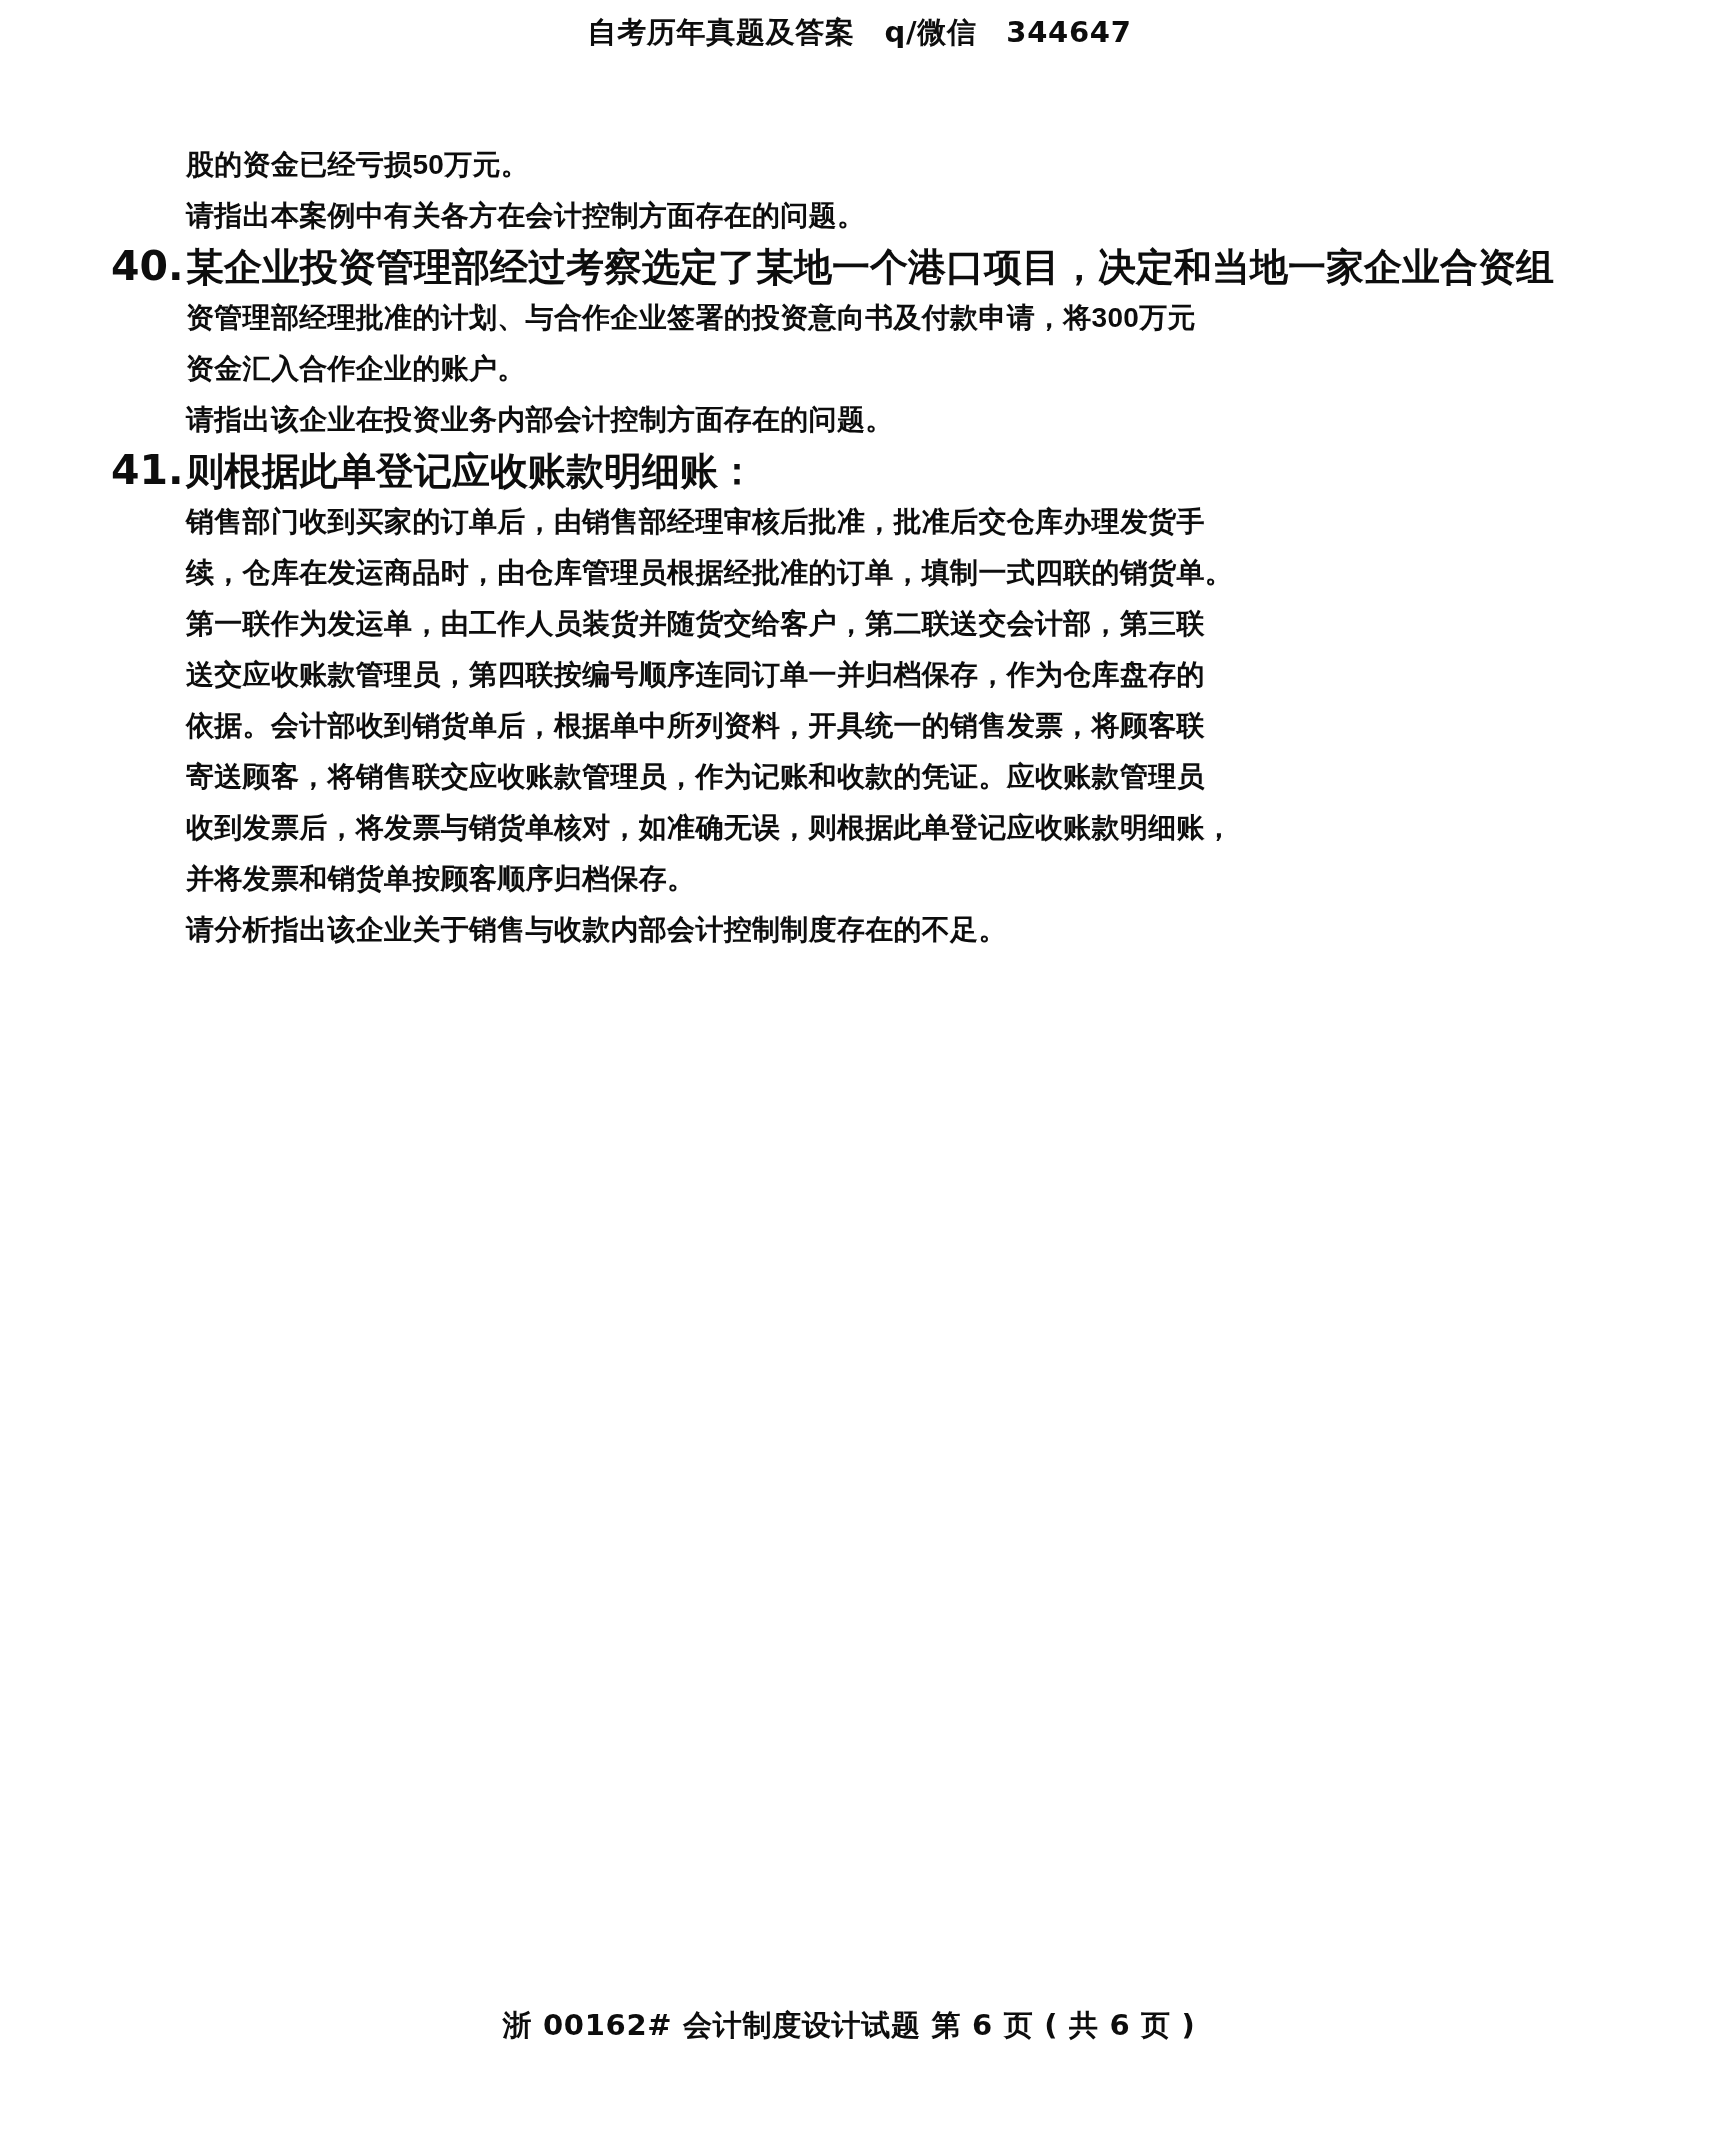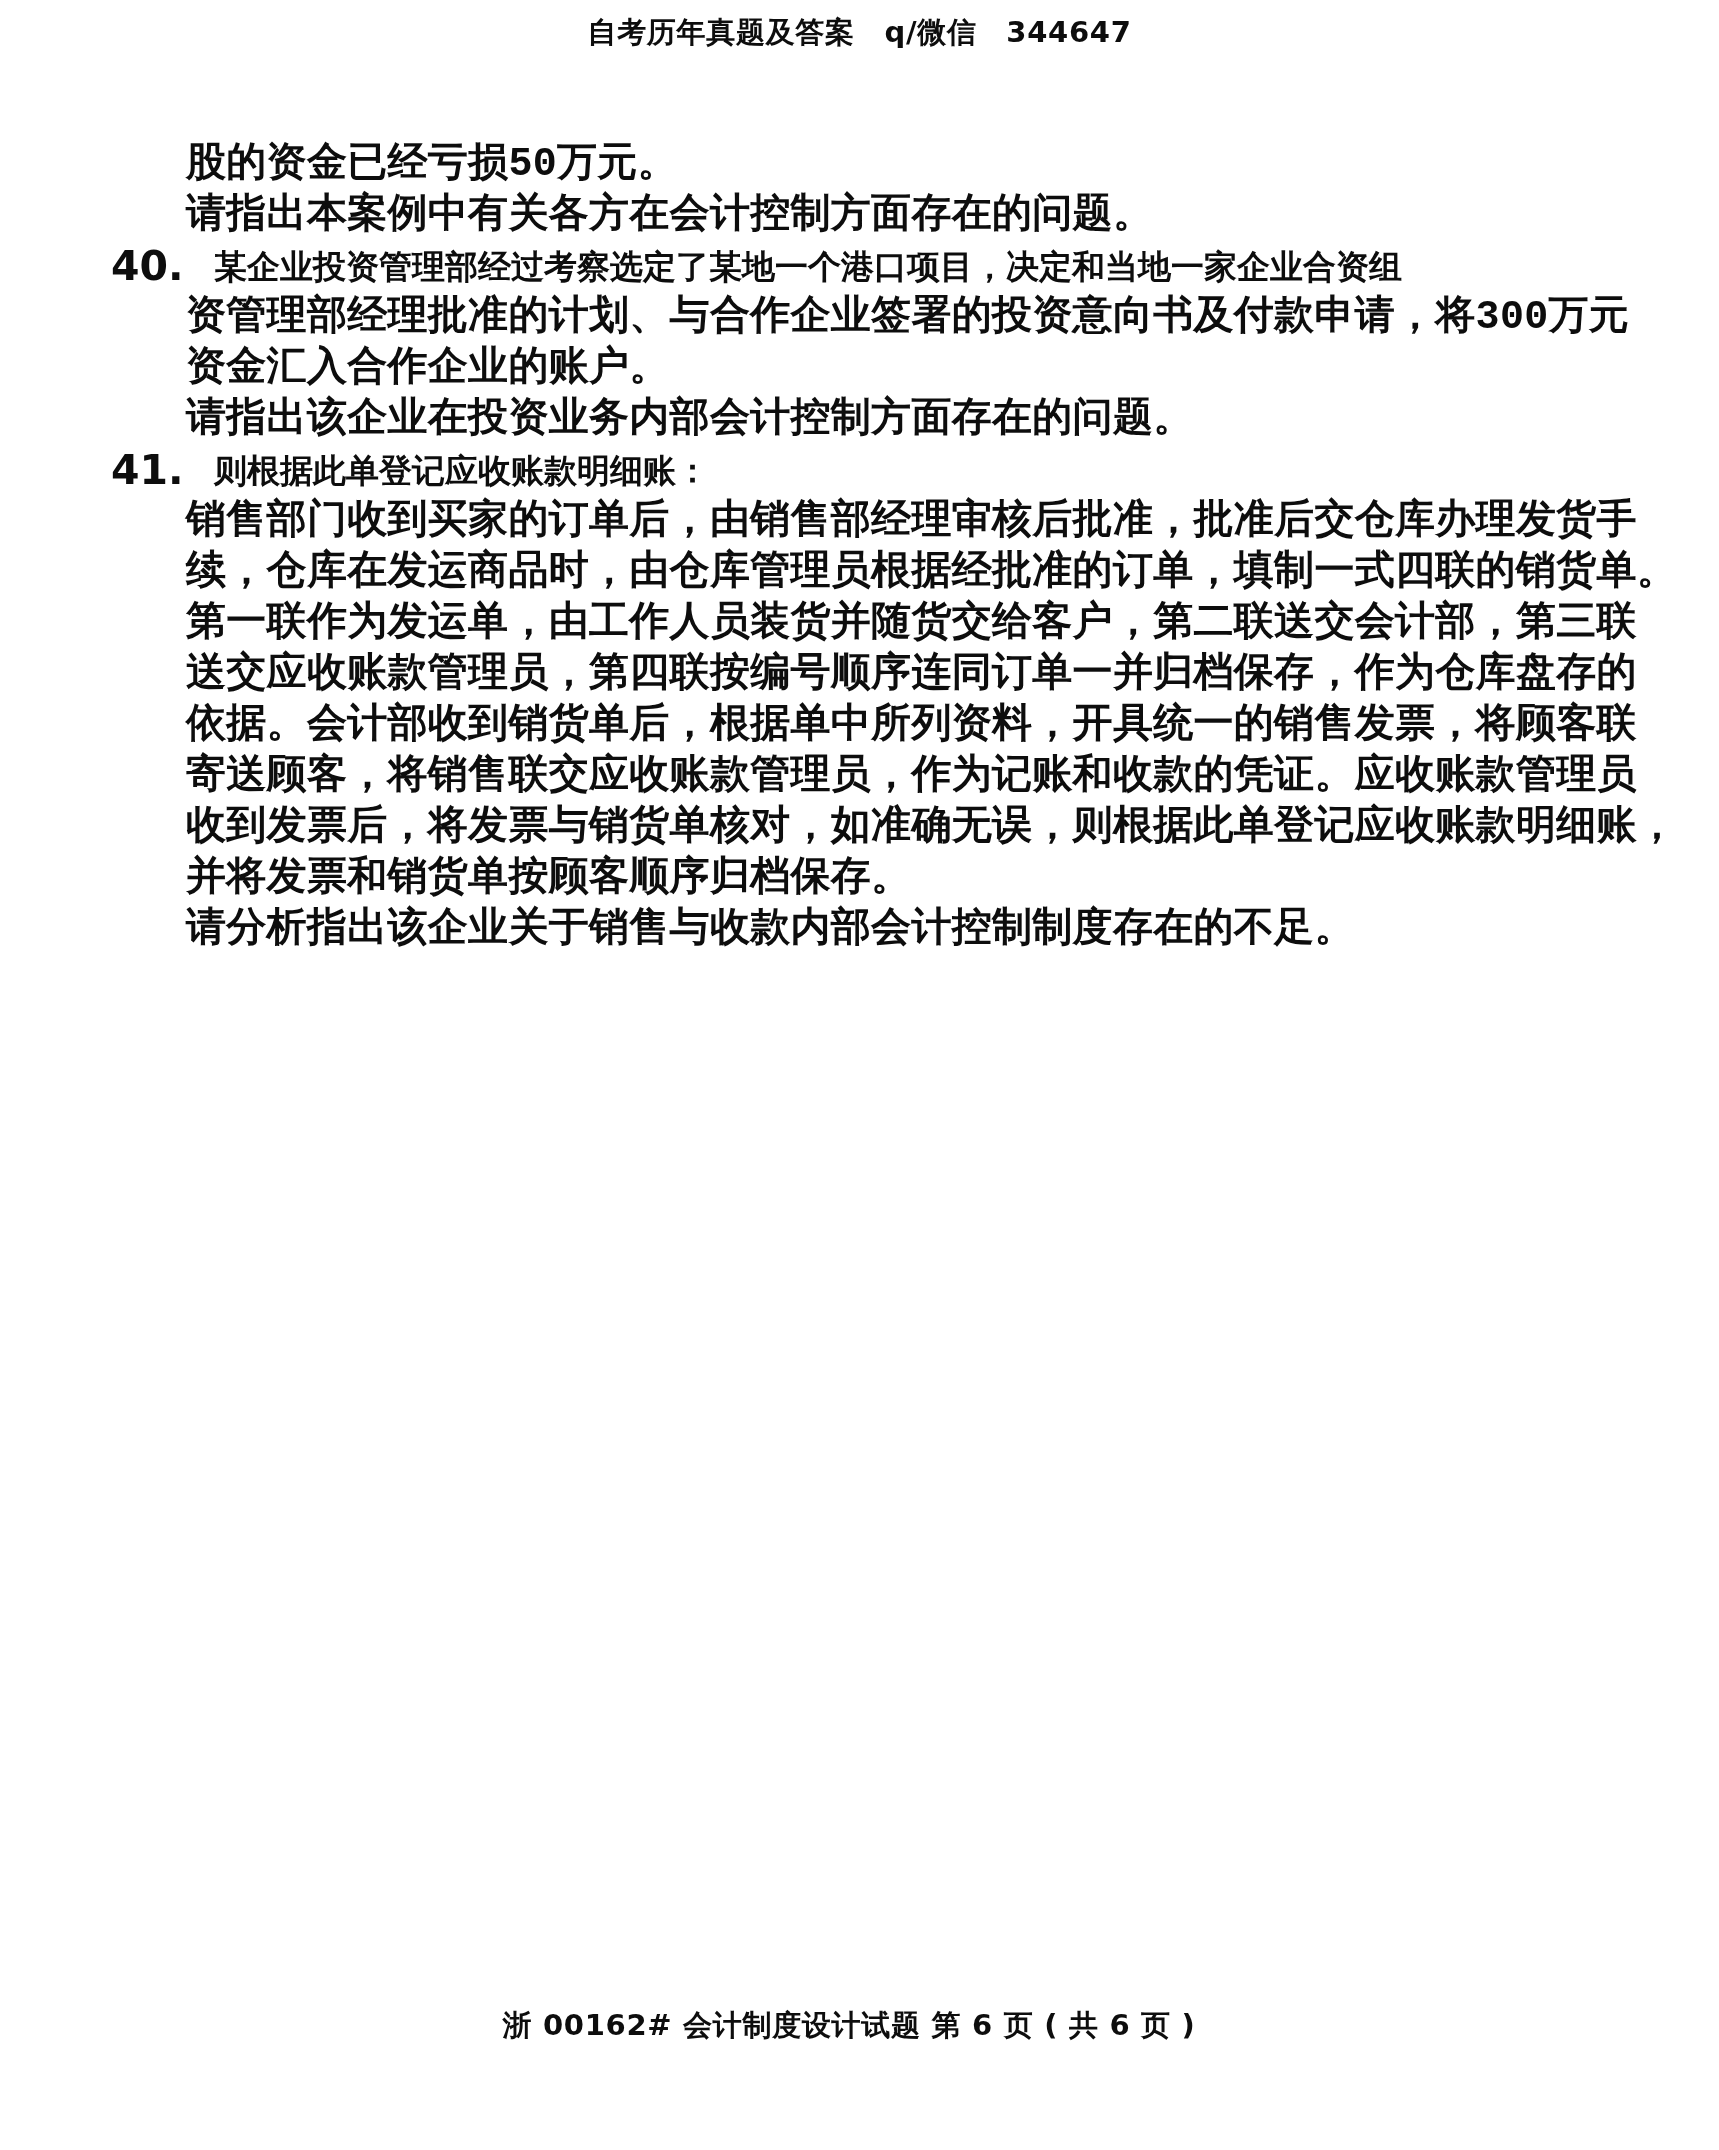--- a/index.html
+++ b/index.html
@@ -37,48 +37,47 @@
     position: absolute;
     top: 139px;
     left: 111px;
     width: 1511px;
   }
   .para {
     position: relative;
     margin-bottom: 0;
   }
   .line {
-    font-size: 40px;
+    font-size: 28px;
     line-height: 51px;
     font-weight: 700;
     letter-spacing: 0.3px;
     white-space: pre;
-    font-family: Liberation Mono, monospace;
+    font-family: Liberation Sans, sans-serif;
   }
   .indent-1 { padding-left: 75px; }
   .num-line {
     display: flex;
     align-items: flex-start;
   }
   .num {
     width: 75px;
     flex: 0 0 75px;
     font-size: 41px;
     line-height: 51px;
     font-weight: 700;
     font-family: "DejaVu Sans", "Liberation Sans", sans-serif;
     white-space: pre;
   }
   .num-text {
     flex: 1 1 auto;
-    font-size: 33px;
+    font-size: 38px;
     line-height: 51px;
     font-weight: 700;
     white-space: pre;
-    margin-left: 28px;
   }
   .footer {
     position: absolute;
     bottom: 105px;
     left: 0;
     width: 1698px;
     text-align: center;
     font-size: 29px;
     font-weight: 700;
     letter-spacing: 0.7px;

